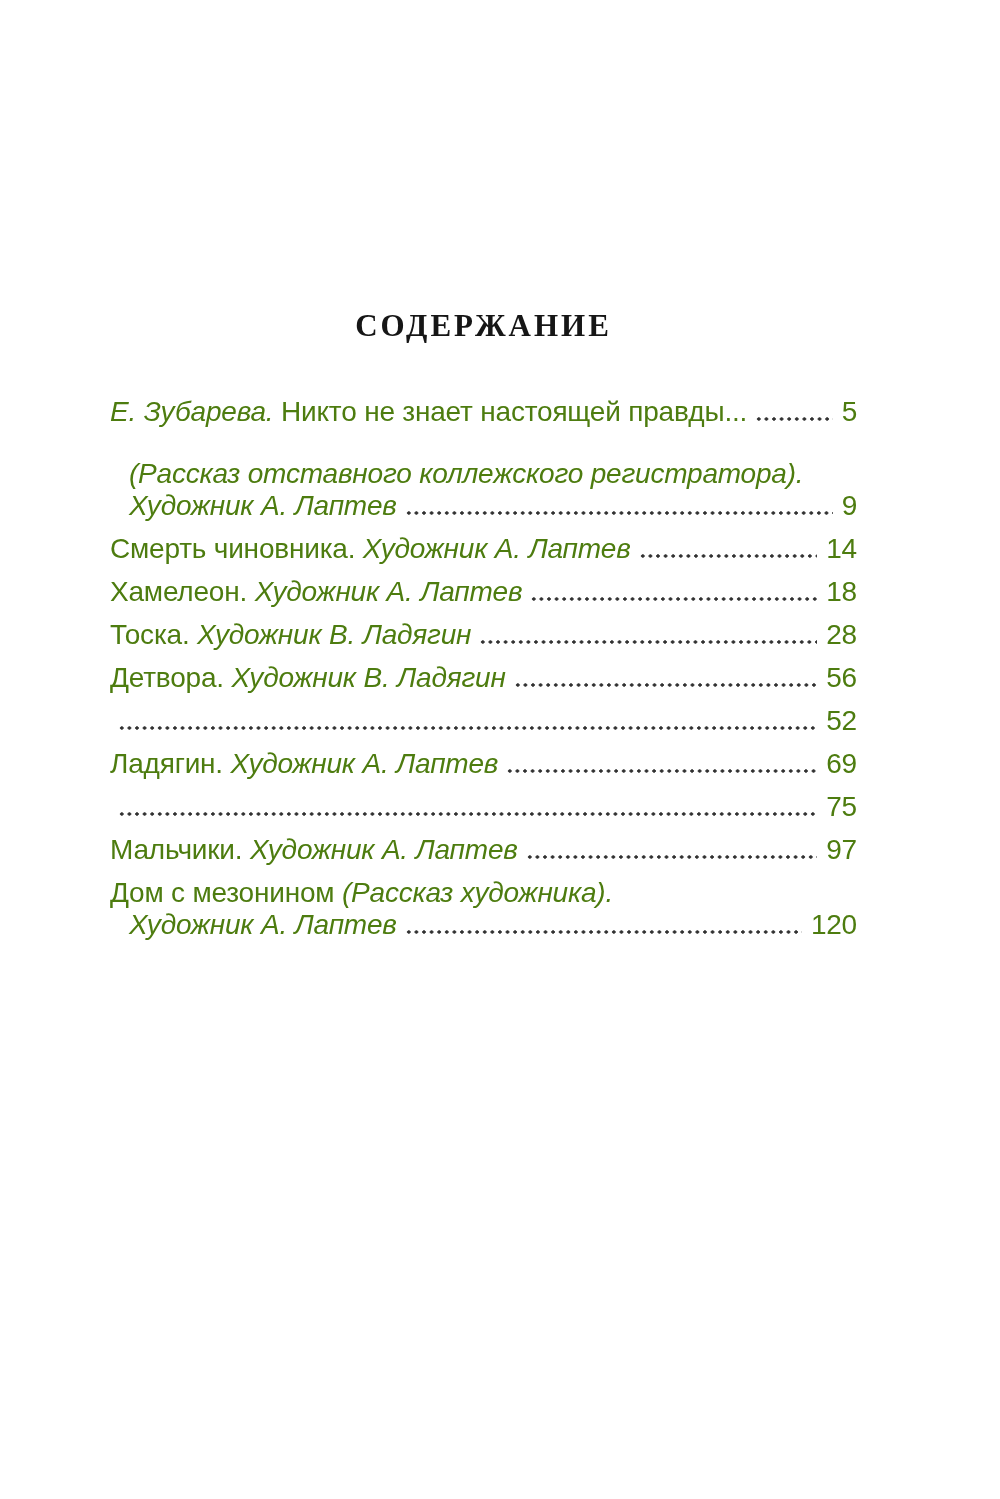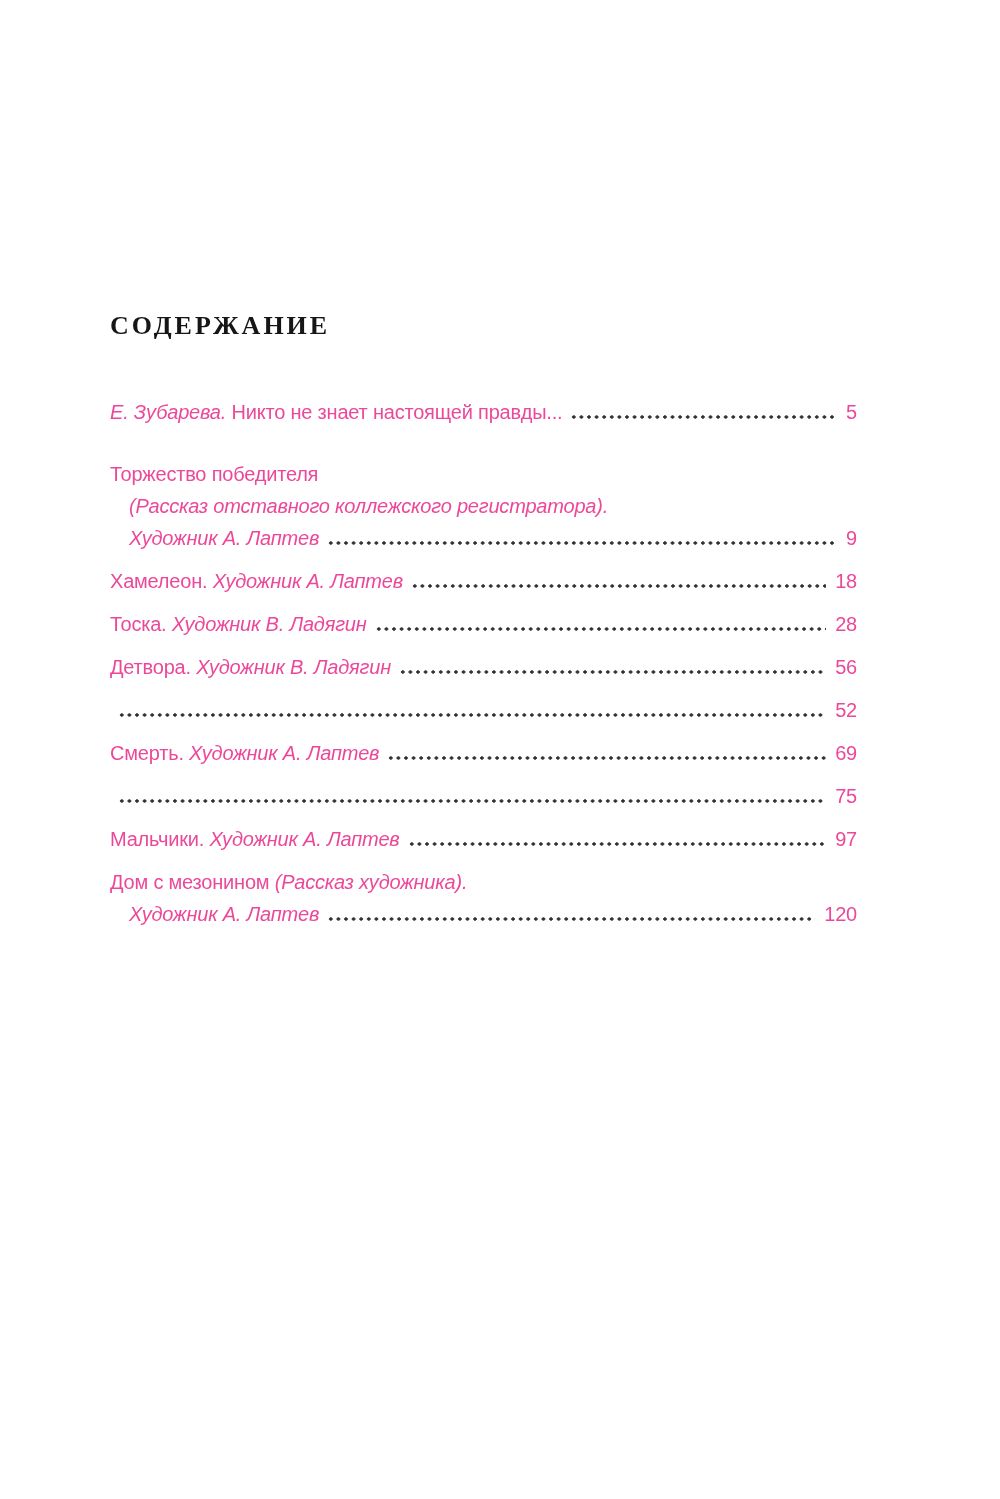--- a/index.html
+++ b/index.html
@@ -14,35 +14,36 @@
     background: #ffffff;
     overflow: hidden;
   }
   .content {
     position: absolute;
     left: 110px; top: 307px;
     width: 747px;
   }
   .title {
     margin: 0 0 51px 0;
+    text-align: center;
     font-family: "Liberation Serif", "DejaVu Serif", serif;
     font-weight: 700;
-    font-size: 26px;
+    font-size: 31px;
     line-height: 38px;
     letter-spacing: 3px;
     color: #161616;
   }
   .section.stories { margin-top: 30px; }
   .entry { margin-bottom: 11px; }
   .line {
     display: flex;
     align-items: baseline;
-    font-size: 20px;
+    font-size: 28px;
     line-height: 32px;
-    color: #ec4899;
+    color: #4d7c0f;
     letter-spacing: -0.2px;
   }
   .line .label { white-space: pre; }
   .line.indent { padding-left: 19px; }
   .seg.italic { font-style: italic; }
   .dots {
     flex: 1 1 auto;
     min-width: 18px;
     height: 4px;
     margin-left: 8px;
@@ -65,30 +66,34 @@
           <div class="entry">
             <div class="line">
               <span class="label"><span class="seg italic">Е. Зубарева.</span><span class="seg"> Никто не знает настоящей правды...</span></span>
               <span class="dots"></span>
               <span class="pagenum">5</span>
             </div>
           </div>
         </div>
         <div class="section stories">
           <div class="entry">
-            <div class="line">
-              <span class="label"><span class="seg">Торжество победителя</span></span>
-            </div>
             <div class="line indent">
               <span class="label"><span class="seg italic">(Рассказ отставного коллежского регистратора).</span></span>
             </div>
             <div class="line indent">
               <span class="label"><span class="seg italic">Художник А. Лаптев</span></span>
               <span class="dots"></span>
               <span class="pagenum">9</span>
+            </div>
+          </div>
+          <div class="entry">
+            <div class="line">
+              <span class="label"><span class="seg">Смерть чиновника. </span><span class="seg italic">Художник А. Лаптев</span></span>
+              <span class="dots"></span>
+              <span class="pagenum">14</span>
             </div>
           </div>
           <div class="entry">
             <div class="line">
               <span class="label"><span class="seg">Хамелеон. </span><span class="seg italic">Художник А. Лаптев</span></span>
               <span class="dots"></span>
               <span class="pagenum">18</span>
             </div>
           </div>
           <div class="entry">
@@ -106,21 +111,21 @@
             </div>
           </div>
           <div class="entry">
             <div class="line">
               <span class="dots"></span>
               <span class="pagenum">52</span>
             </div>
           </div>
           <div class="entry">
             <div class="line">
-              <span class="label"><span class="seg">Смерть. </span><span class="seg italic">Художник А. Лаптев</span></span>
+              <span class="label"><span class="seg">Ладягин. </span><span class="seg italic">Художник А. Лаптев</span></span>
               <span class="dots"></span>
               <span class="pagenum">69</span>
             </div>
           </div>
           <div class="entry">
             <div class="line">
               <span class="dots"></span>
               <span class="pagenum">75</span>
             </div>
           </div>

